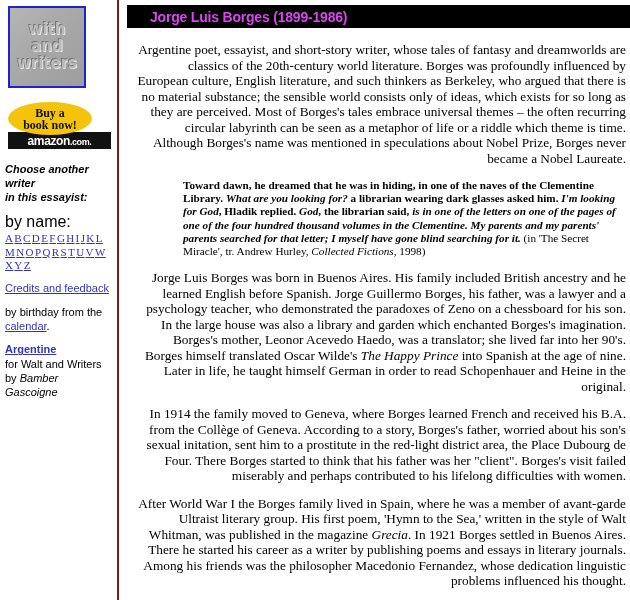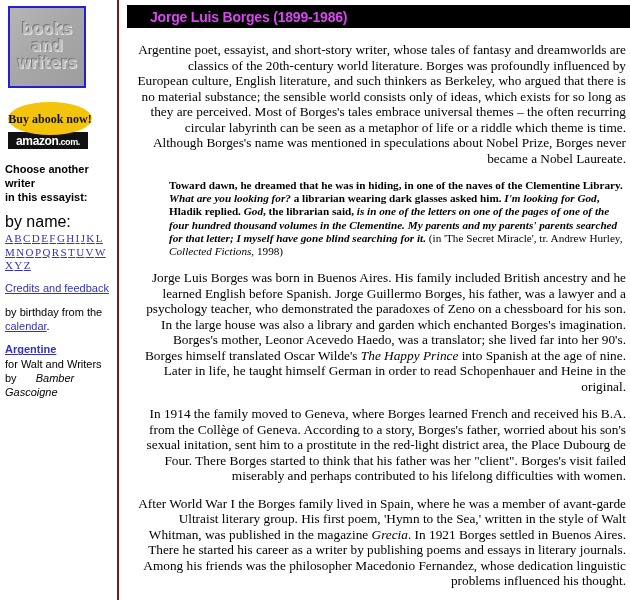--- a/index.html
+++ b/index.html
@@ -63,32 +63,33 @@
     margin: 14px 0 0 3px;
     cursor: pointer;
   }
   .amz-oval {
     position: relative;
     width: 84px;
     height: 33px;
     background: #f3c40b;
     border-radius: 50% / 50%;
     display: flex;
+    flex-direction: column;
     align-items: center;
     justify-content: center;
     line-height: 1.0;
   }
   .amz-oval span {
     font-family: "Liberation Serif", serif;
     font-size: 12px;
     font-weight: bold;
     color: #111;
   }
   .amz-bar {
-    width: 80px;
+    width: 103px;
     height: 17px;
     background: #111111;
     display: flex;
     align-items: center;
     justify-content: center;
     margin-top: -3px;
   }
   .amz-bar span {
     font-family: "Liberation Sans", sans-serif;
     font-size: 12px;
@@ -101,40 +102,41 @@
     font-size: 9px;
     font-weight: bold;
   }
 
   .side-head {
     font-weight: bold;
     font-size: 11px;
     line-height: 1.25;
     margin: 14px 0 5px 0;
     padding-right: 4px;
+    font-style: italic;
   }
   .side-label {
     margin: 9px 0 1px 0;
     font-size: 16px;
   }
   .alpha {
     line-height: 1.22;
     letter-spacing: 0.4px;
     padding-right: 2px;
     font-family: Liberation Serif, serif;
   }
   .alpha a { margin-right: 1px; }
 
   #sidebar a {
     color: #3333bb;
     text-decoration: underline;
   }
   .side-block { margin-top: 9px; font-size: 11px; line-height: 1.3; }
   .side-block.bold-link a { font-weight: bold; }
-  .ital { font-style: italic; margin-left: 16px; }
+  .ital { font-style: italic; }
 
   
   #divider {
     position: absolute;
     left: 117px;
     top: 0;
     width: 2px;
     height: 600px;
     background: #7a1b1b;
   }
@@ -174,41 +176,41 @@
   p.para {
     font-family: "Liberation Serif", serif;
     font-size: 13.3px;
     line-height: 15.5px;
     text-align: right;
     margin: 12px 0 0 0;
   }
   p.para:first-child { margin-top: 14px; }
 
   blockquote.quote {
-    margin: 13px 0 0 35px;
+    margin: 13px 0 0 49px;
     padding: 0;
     font-family: "Liberation Serif", serif;
     font-size: 11.2px;
     line-height: 13.2px;
     font-weight: bold;
   }
   blockquote.quote .attrib {
     font-weight: normal;
   }
   .i { font-style: italic; }
 </style>
 </head>
 <body>
 
 <div id="page">
 
   <div id="sidebar">
 
     <div class="logo-box">
-      <div class="logo-word">books</div>
+      <div class="logo-word">with</div>
       <div class="logo-word">and</div>
       <div class="logo-word">writers</div>
     </div>
 
     <div class="amazon-btn">
       <div class="amz-oval">
         <span>Buy a</span>
         <span>book now!</span>
       </div>
       <div class="amz-bar">

